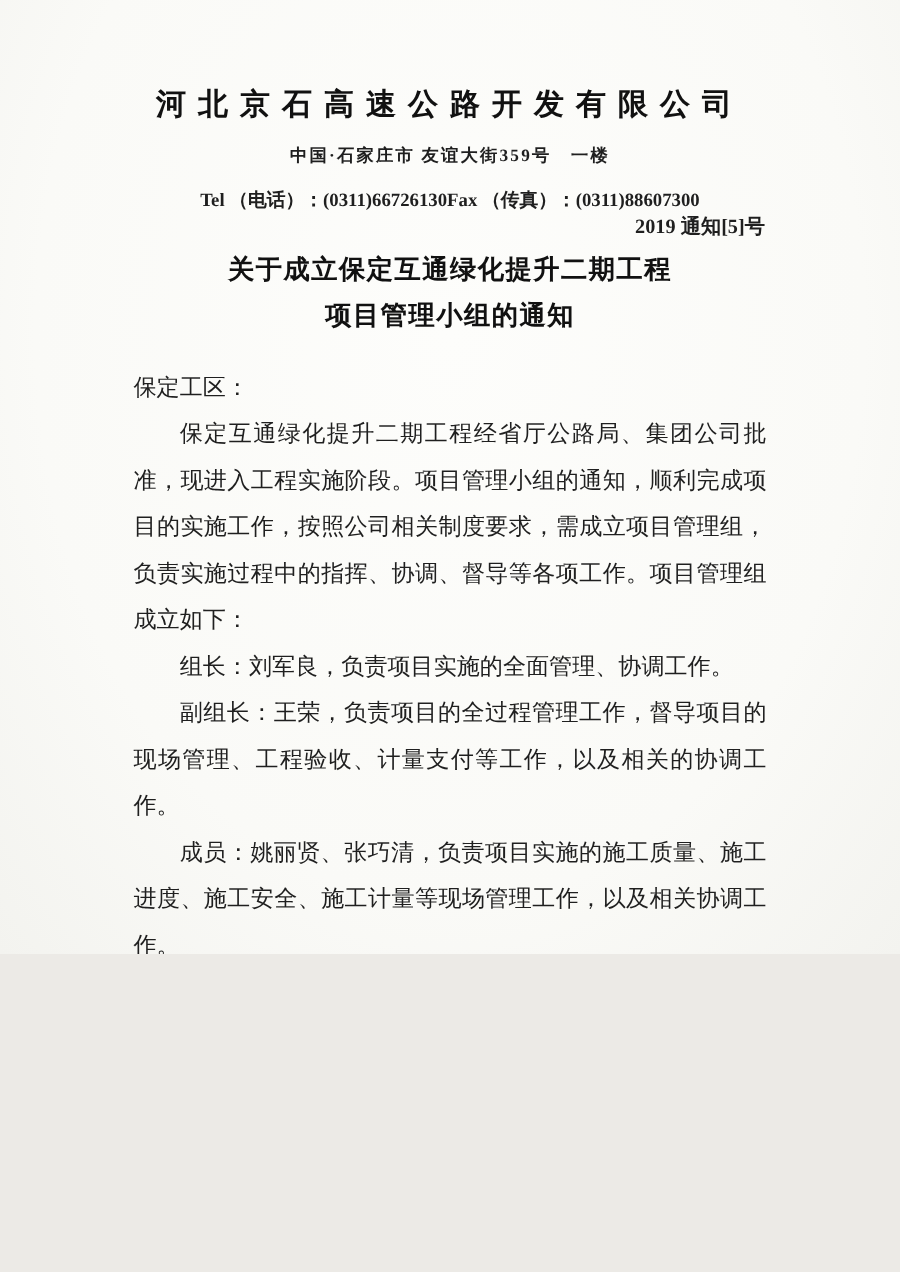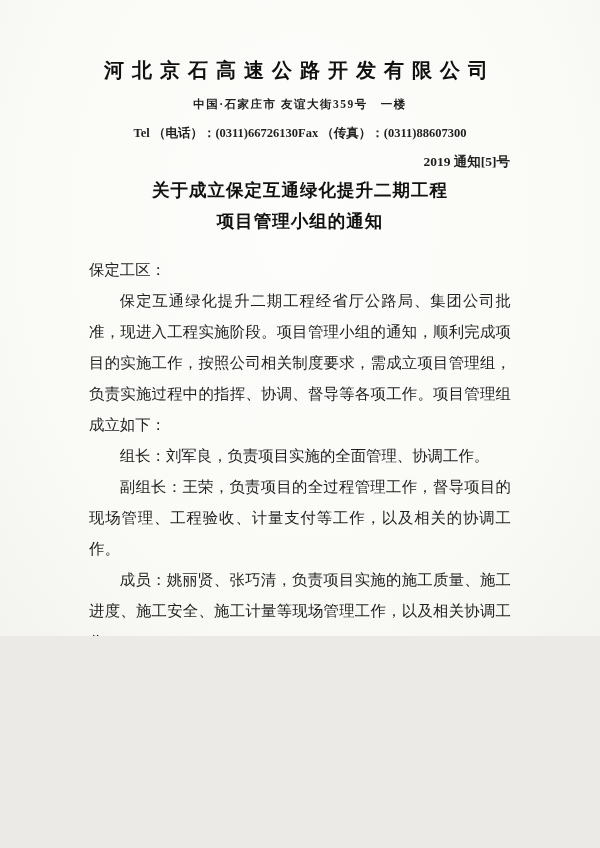--- a/index.html
+++ b/index.html
@@ -23,21 +23,21 @@
   .address-line{
     margin-top:13px; font-size:11.5px; font-weight:bold;
     letter-spacing:1.5px; line-height:15px;
   }
   .telfax-line{
     margin-top:13px; font-size:12.5px; font-weight:bold;
     line-height:17px; display:flex; justify-content:center; 
   }
   .notice-number{
     text-align:right; padding-right:90px; font-size:13.5px;
-    margin-top:11px; line-height:17px; font-weight:bold;
+    line-height:17px; font-weight:bold;
   }
   .doc-title{
     text-align:center; font-size:17.5px; font-weight:bold;
     letter-spacing:1px; line-height:31px; margin-top:5px; color:#111;
   }
   .body-text{
     margin:17px 89px 0 89px;
     font-size:15.4px; line-height:31px;
     text-align:justify; text-justify:inter-ideograph;
   }

